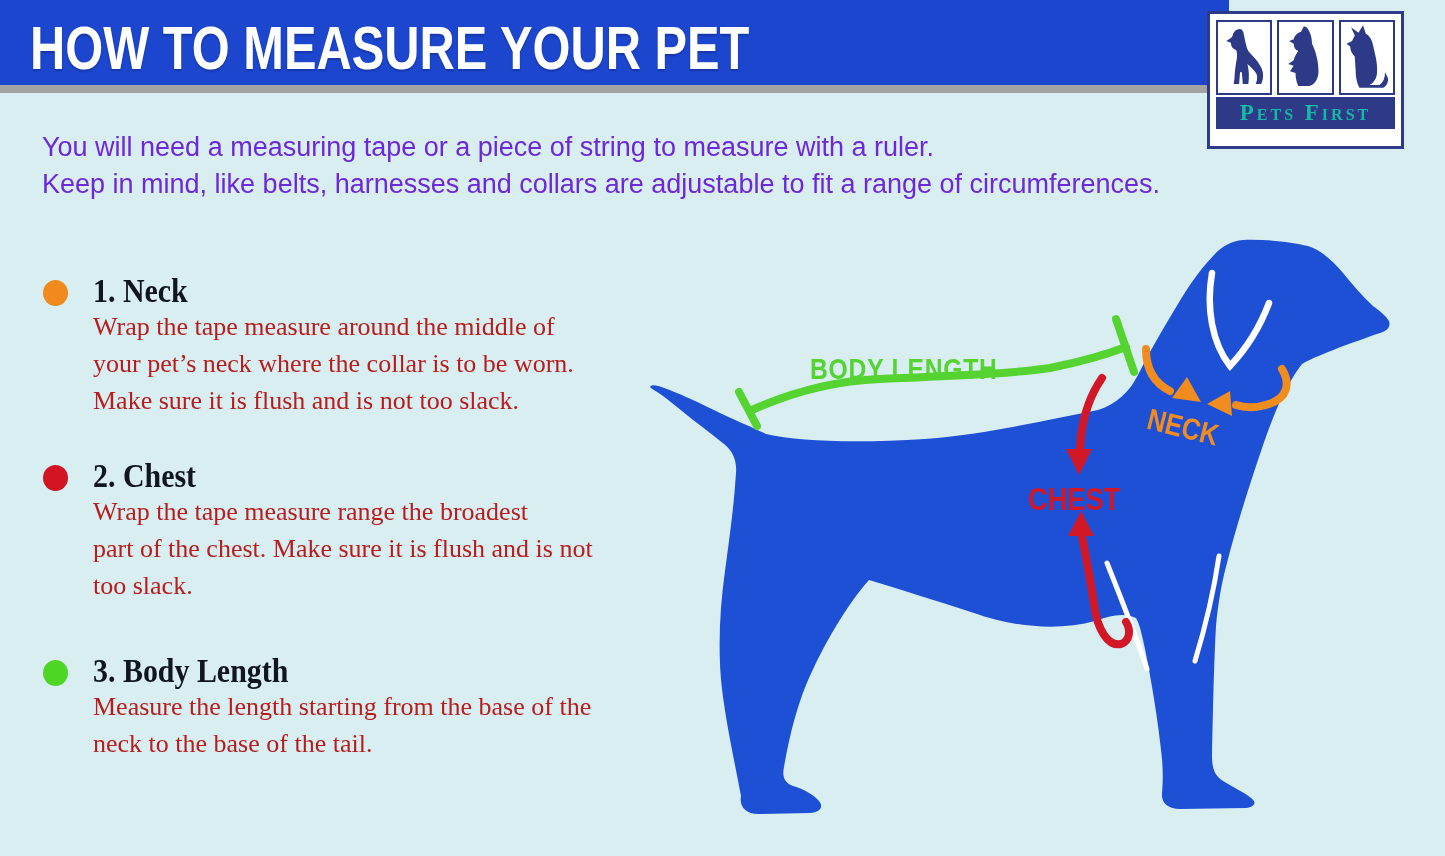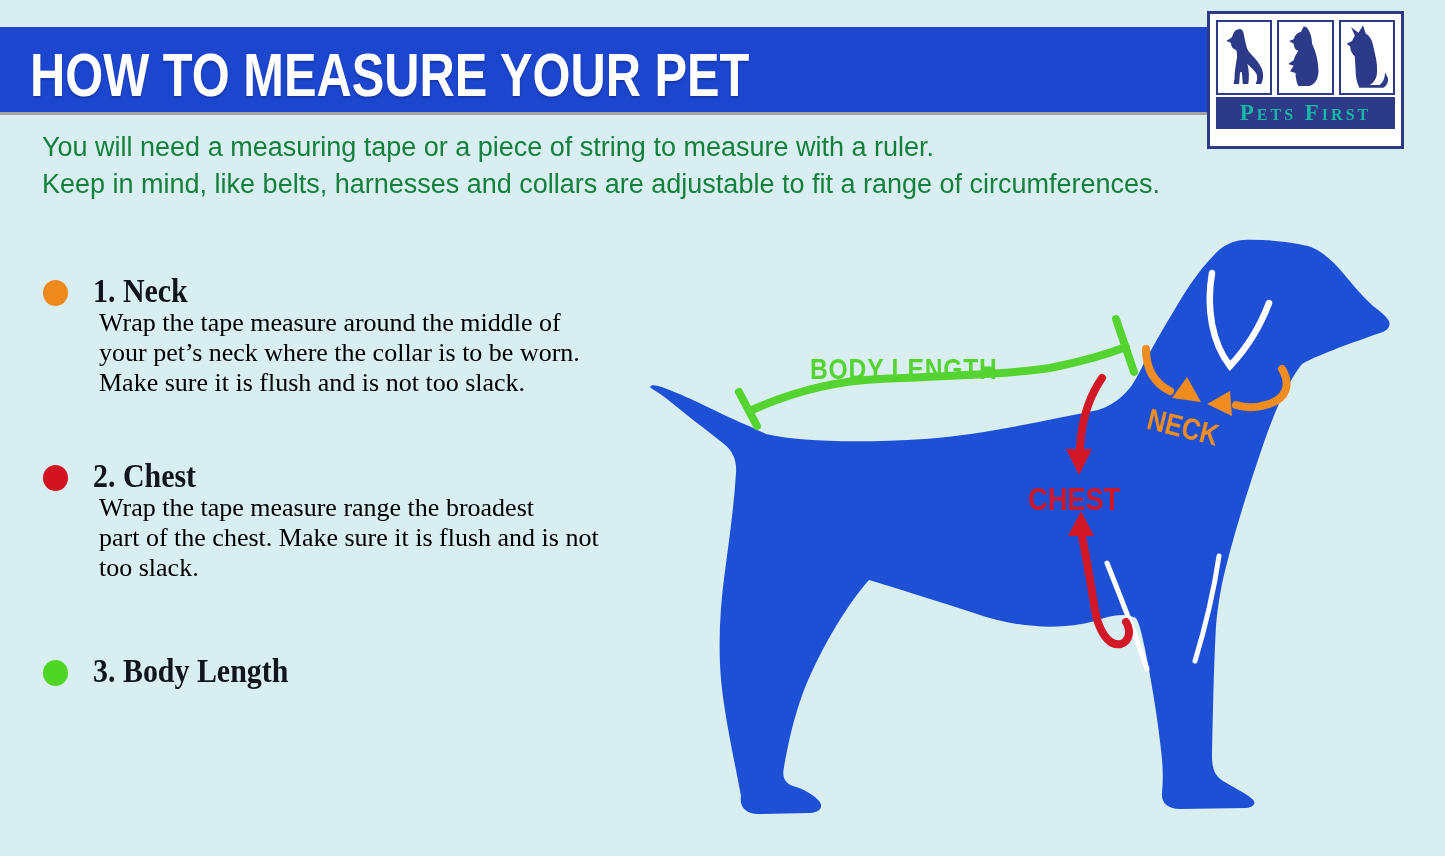--- a/index.html
+++ b/index.html
@@ -1,43 +1,43 @@
 <!DOCTYPE html>
 <html><head>
 <meta charset="utf-8">
 <style>
   html,body{margin:0;padding:0;background:#9aa7ad;}
   .canvas{position:relative;width:1445px;height:856px;background:#d9eef1;overflow:hidden;
           font-family:"Liberation Sans",sans-serif;}
   
   .header{position:absolute;left:0;top:0;width:1229px;height:85px;background:#1c46cd;
-          border-bottom:3px solid #a3a3a3;margin-top:27px;}
+          border-bottom:8px solid #a3a3a3;}
   .title{position:absolute;left:30px;top:13px;font-size:61px;font-weight:bold;color:#ffffff;
          transform:scaleX(0.8);transform-origin:left top;white-space:nowrap;letter-spacing:0px;
          text-shadow:0 2px 2px rgba(8,18,90,.28);}
   
   .logo{position:absolute;left:1207px;top:11px;width:197px;height:138px;background:#ffffff;
         border:3px solid #2c3a88;box-sizing:border-box;padding:6px 6px 5px 6px;}
   .logo-boxes{display:flex;gap:5px;height:75px;}
   .logo-box{flex:1;border:2px solid #2c3a88;background:#ffffff;box-sizing:border-box;}
   .logo-box svg{width:100%;height:100%;display:block;}
   .logo-bar{margin-top:2px;height:32px;background:#2c3a88;color:#14b8a6;display:flex;
             align-items:center;justify-content:center;font-family:"Liberation Serif",serif;
             font-weight:bold;font-variant:small-caps;font-size:23px;letter-spacing:3px;}
   
-  .intro{position:absolute;left:42px;top:129px;font-size:27px;line-height:37px;color:#15803d;
+  .intro{position:absolute;left:42px;top:129px;font-size:27px;line-height:37px;color:#6d28d9;
          white-space:pre-line;width:1280px;}
   
   .step{position:absolute;left:43px;width:620px;height:170px;font-family:Liberation Serif, serif;}
   .step-1{top:272px}.step-2{top:457px}.step-3{top:652px}
   .bullet{position:absolute;left:0;top:8px;width:25px;height:26px;border-radius:50%;}
   .step-1 .bullet{background:#f08a1d}.step-2 .bullet{background:#d11322}.step-3 .bullet{background:#4fd624}
   .step-heading{position:absolute;left:50px;top:0;font-size:34px;font-weight:bold;color:#10161c;
                 transform:scaleX(0.88);transform-origin:left top;white-space:nowrap;}
-  .step-desc{position:absolute;left:56px;top:36px;font-size:26px;line-height:30px;color:#000000;
+  .step-desc{position:absolute;left:50px;top:36px;font-size:26px;line-height:37px;color:#b91c1c;
              white-space:pre-line;width:580px;}
   
   .dog-svg{position:absolute;left:620px;top:220px;width:825px;height:636px;}
   .diagram-label{position:absolute;font-weight:bold;white-space:nowrap;}
   .lbl-bodylength{left:810px;top:352px;font-size:30px;color:#54d331;letter-spacing:1px;
                   transform:scaleX(0.82);transform-origin:left top;}
   .lbl-neck{left:1152px;top:402px;font-size:30px;color:#f18c1f;
             transform:rotate(14deg) scaleX(0.85);transform-origin:left top;}
   .lbl-chest{left:1028px;top:481px;font-size:32px;color:#d21826;
              transform:scaleX(0.85);transform-origin:left top;}
@@ -87,20 +87,22 @@
     <span class="bullet"></span>
     <div class="step-heading">2. Chest</div>
     <div class="step-desc">Wrap the tape measure range the broadest
 part of the chest. Make sure it is flush and is not
 too slack.</div>
   </div>
 
   <div class="step step-3">
     <span class="bullet"></span>
     <div class="step-heading">3. Body Length</div>
+    <div class="step-desc">Measure the length starting from the base of the
+neck to the base of the tail.</div>
   </div>
 
   <svg class="dog-svg" viewBox="620 220 825 636">
 
     <path fill="#1e50d6" d="
       M 658,386
       C 672,390 696,401 722,414
       C 741,423 756,429 766,434
       C 800,442 860,443 925,439
       C 988,434 1046,420 1098,410

